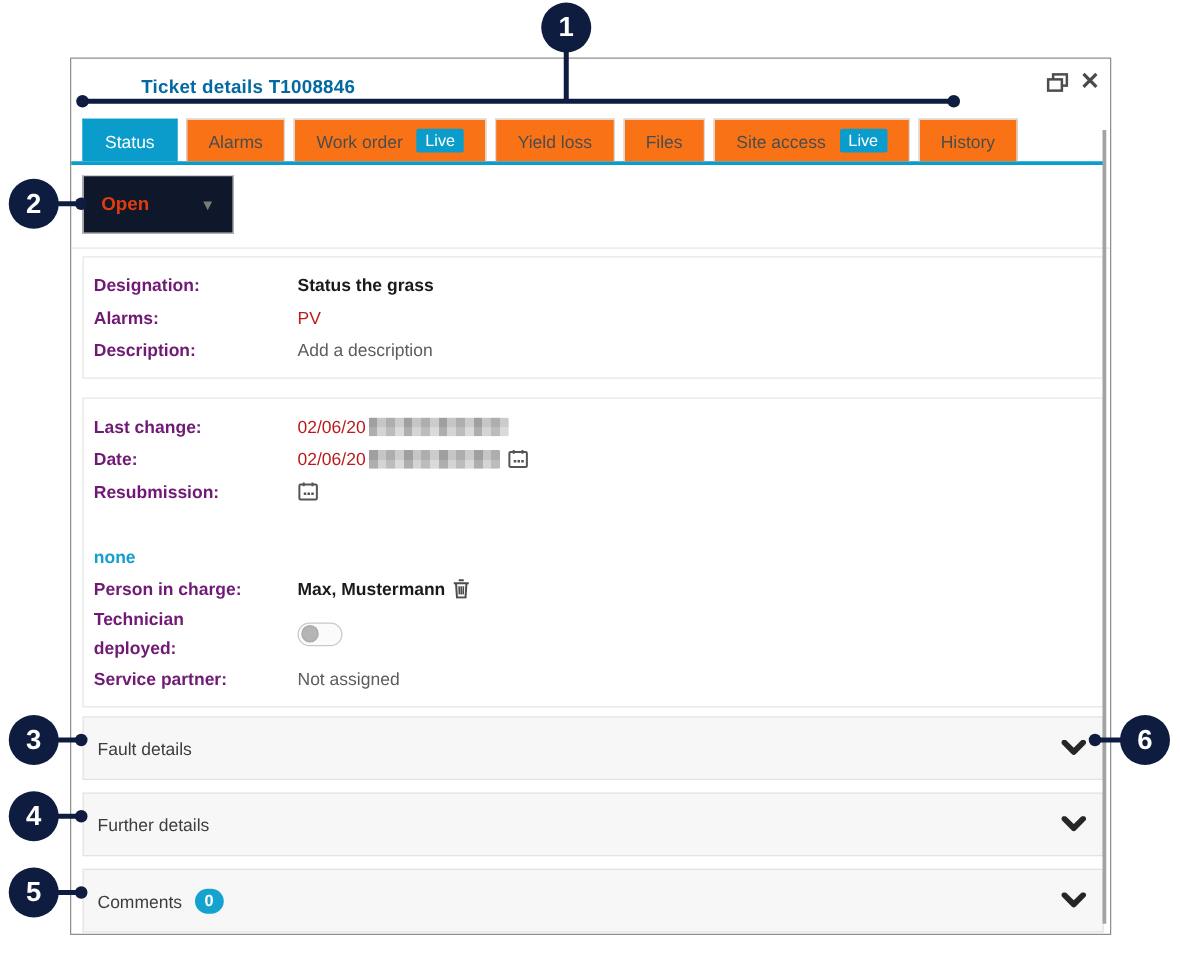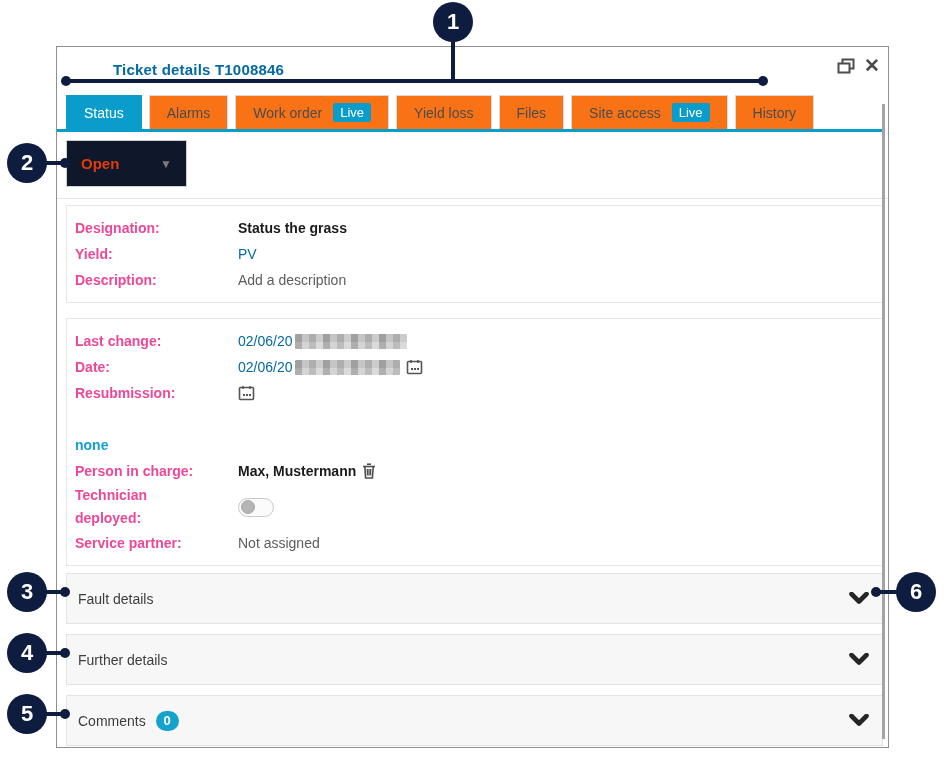--- a/index.html
+++ b/index.html
@@ -30,23 +30,23 @@
   .dropdown { width:121px; height:47px; border:1px solid #cfcfcf; background:#0f172a;
               display:flex; align-items:center; justify-content:space-between;
               padding:0 14px; cursor:pointer; }
   .dropdown .dd-value { font-size:15px; font-weight:bold; color:#e23c0c; }
   .dropdown .dd-arrow { font-size:12px; color:#7b7b7b; }
   .sep { border-top:1px solid #e6e6e6; margin:11px -5px 0 -9px; }
 
   .fieldbox { border:1px solid #e6e6e6; background:#fff; padding:9px 8px; margin-top:6px; }
   .fieldbox.second { margin-top:15px; }
   .row { display:flex; align-items:center; min-height:26px; font-size:14px; }
-  .lbl { width:163px; flex-shrink:0; font-weight:bold; color:#ec4899; line-height:23px; }
+  .lbl { width:163px; flex-shrink:0; font-weight:bold; color:#701a75; line-height:23px; }
   .lbl .narrow { display:block; max-width:95px; }
-  .val { color:#0369a1; display:flex; align-items:center; }
+  .val { color:#b91c1c; display:flex; align-items:center; }
   .val.strong { font-weight:bold; color:#1a1a1a; }
   .val.placeholder { color:#5c5c5c; cursor:pointer; }
   .val.link { color:#14a0cf; font-weight:bold; cursor:pointer; }
   .spacer { height:26px; }
 
   .pix { display:inline-block; height:15px; margin-left:2px; vertical-align:middle; border-radius:1px;
     background-image:
       repeating-linear-gradient(90deg, rgba(105,105,105,.40) 0 7px, rgba(200,200,200,.40) 7px 14px,
         rgba(140,140,140,.40) 14px 21px, rgba(215,215,215,.40) 21px 28px),
       repeating-linear-gradient(0deg, #dcdcdc 0 7px, #c4c4c4 7px 15px); }
@@ -135,21 +135,21 @@
       </div>
 
       <div class="sep"></div>
 
       <div class="fieldbox">
         <div class="row">
           <span class="lbl">Designation:</span>
           <span class="val strong">Status the grass</span>
         </div>
         <div class="row">
-          <span class="lbl">Yield:</span>
+          <span class="lbl">Alarms:</span>
           <span class="val">PV</span>
         </div>
         <div class="row">
           <span class="lbl">Description:</span>
           <span class="val placeholder">Add a description</span>
         </div>
       </div>
 
       <div class="fieldbox second">
         <div class="row">

